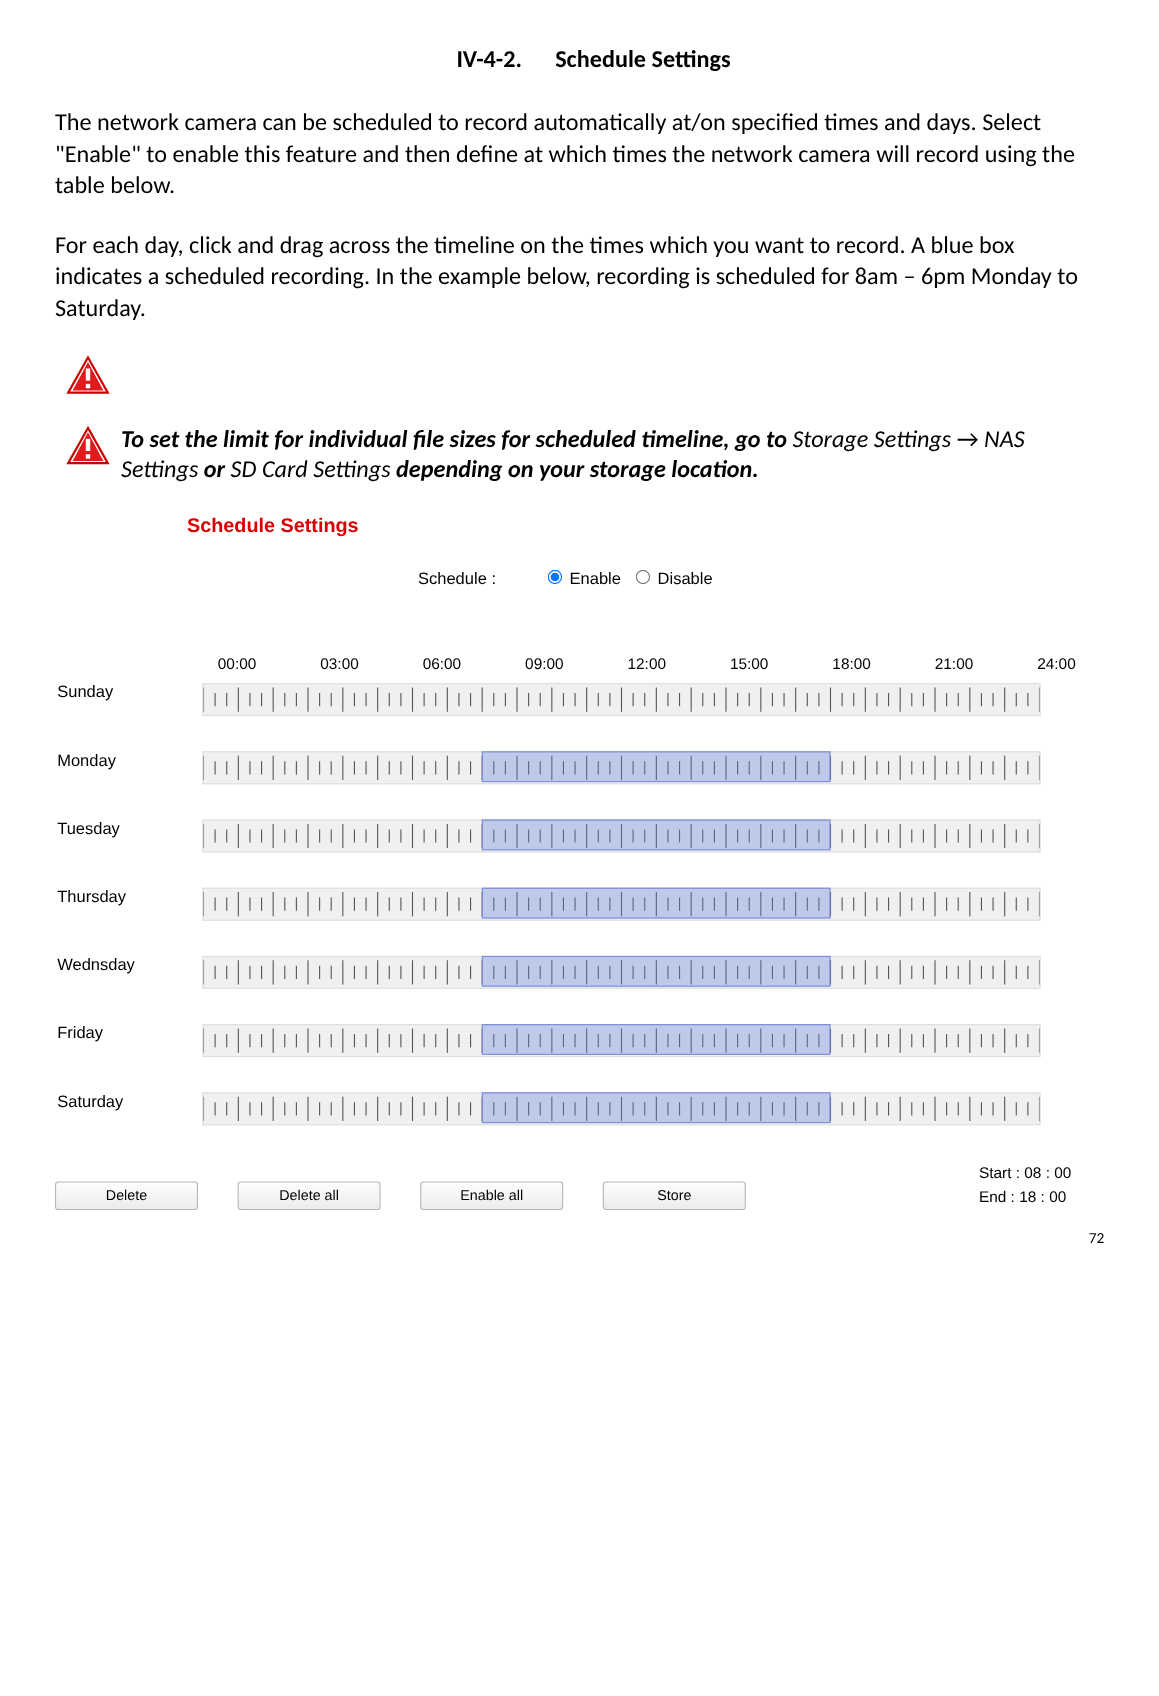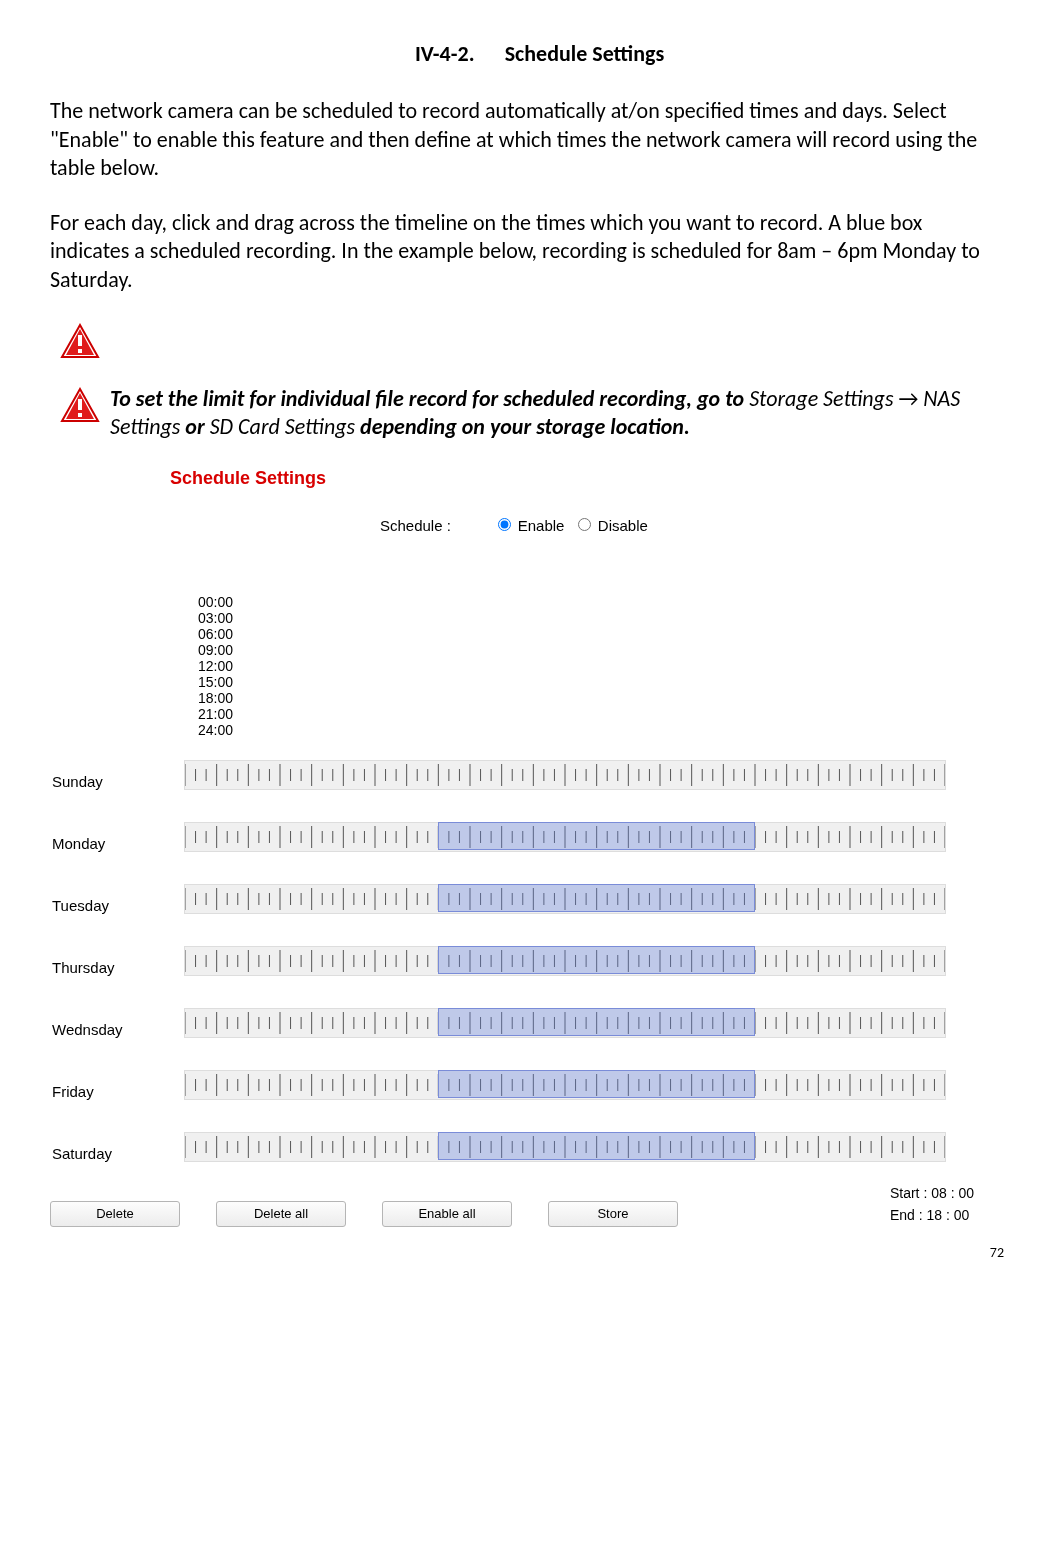--- a/index.html
+++ b/index.html
@@ -56,25 +56,24 @@
   }
   .schedule-enable label { margin-right: 4px; }
   .time-axis {
     display: flex;
     margin-left: 148px;
     font-family: Arial, sans-serif;
     font-size: 14px;
     width: 780px;
     justify-content: space-between;
     margin-bottom: 10px;
-    flex-direction: column;
   }
   .day-row {
     display: flex;
-    align-items: flex-end;
+    align-items: flex-start;
     height: 42px;
     margin-bottom: 20px;
   }
   .day-label {
     width: 132px;
     font-family: Arial, sans-serif;
     font-size: 15px;
     padding-left: 2px;
   }
   .timeline {
@@ -152,21 +151,21 @@
 <div class="note-row">
   <div class="note-icon">
     <svg width="40" height="36" viewBox="0 0 40 36">
       <polygon points="20,2 38,34 2,34" fill="#fff" stroke="#c00" stroke-width="2"></polygon>
       <polygon points="20,6 34,32 6,32" fill="#e01b1b"></polygon>
       <rect x="18" y="12" width="4" height="11" fill="#fff"></rect>
       <rect x="18" y="26" width="4" height="4" fill="#fff"></rect>
     </svg>
   </div>
   <div class="note-text">
-    <b>To set the limit for individual file record for scheduled recording, go to </b><span>Storage Settings </span> <span class="arrow">→</span><span> NAS Settings </span><b>or </b><span>SD Card Settings </span><b>depending on your storage location.</b>
+    <b>To set the limit for individual file sizes for scheduled timeline, go to </b><span>Storage Settings </span> <span class="arrow">→</span><span> NAS Settings </span><b>or </b><span>SD Card Settings </span><b>depending on your storage location.</b>
   </div>
 </div>
 
 <div class="panel-title">Schedule Settings</div>
 
 <div class="schedule-enable">
   <span>Schedule :</span>
   &nbsp;&nbsp;&nbsp;&nbsp;&nbsp;&nbsp;&nbsp;&nbsp;
   <input type="radio" name="sch" checked="" style="">
   <label>Enable</label>

